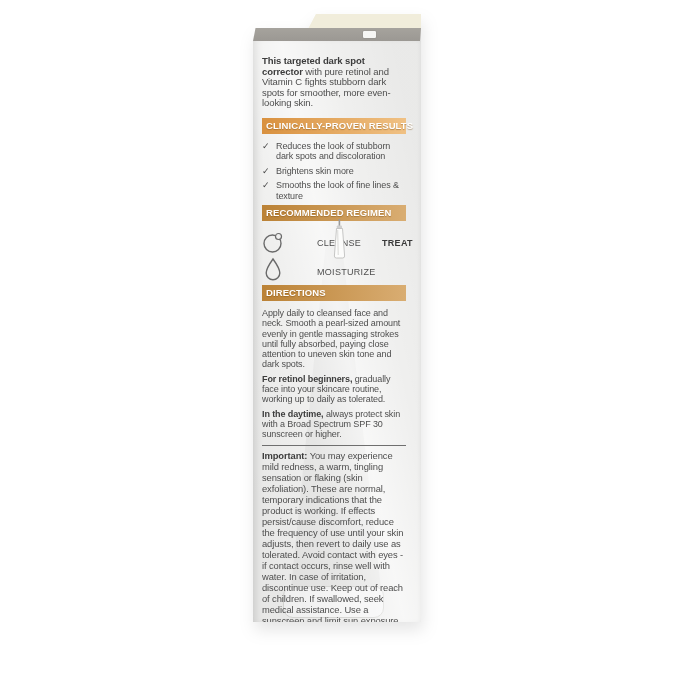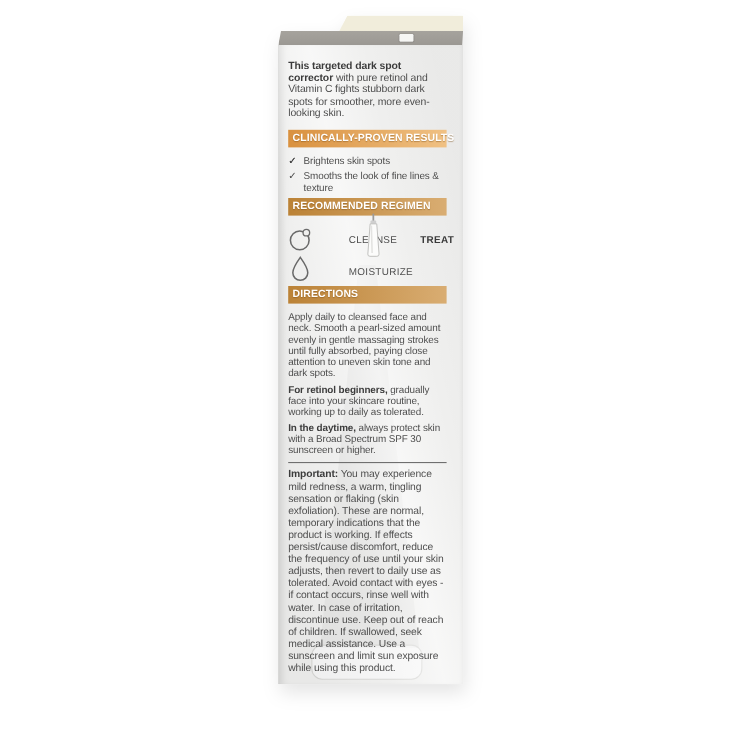--- a/index.html
+++ b/index.html
@@ -82,24 +82,25 @@
           <span>with pure retinol and Vitamin C fights stubborn dark spots for smoother, more even-looking skin.</span>
         </p>
 
         <div class="banner orange">
           <span>CLINICALLY-PROVEN RESULTS</span>
         </div>
 
         <ul class="checklist">
           <li>
             <span class="check">✓</span>
+            <span>Reduces the look of stubborn dark spots and discoloration</span>
           </li>
           <li>
             <span class="check">✓</span>
-            <span>Brightens skin spots</span>
+            <span>Brightens skin more</span>
           </li>
           <li>
             <span class="check">✓</span>
             <span>Smooths the look of fine lines &amp; texture</span>
           </li>
         </ul>
 
         <div class="banner bronze">
           <span>RECOMMENDED REGIMEN</span>
         </div>

